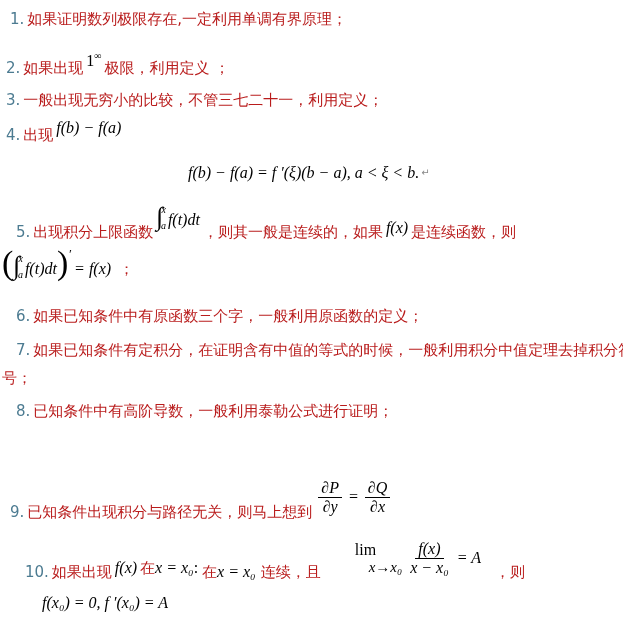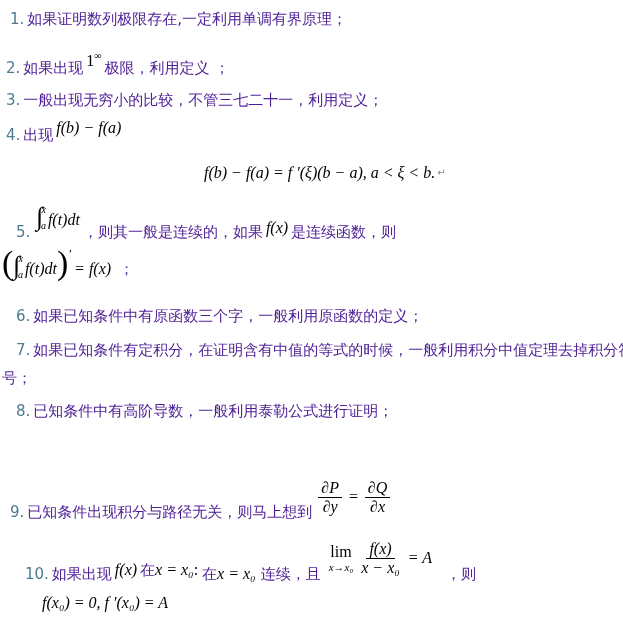--- a/index.html
+++ b/index.html
@@ -6,21 +6,21 @@
   body {
     width:623px; height:624px; background:#ffffff; overflow:hidden;
     font-family:"DejaVu Sans", sans-serif;
   }
   .page { position:relative; width:623px; height:624px; background:#ffffff; }
   .line {
     position:absolute; display:flex; align-items:baseline; white-space:nowrap;
     font-size:15px; line-height:1.3; color:#333333;
   }
   .num  { color:#4c7b91; margin-right:3px; }
-  .cn   { color:#4c1d95; }
+  .cn   { color:#b91c1c; }
   .math { font-family:"Liberation Serif","DejaVu Serif",serif; font-style:italic; color:#000000; font-size:16px; }
   .up   { font-style:normal; }
   
   .raise4  { position:relative; top:-4px; }
   .raise7  { position:relative; top:-7px; }
   .raise10 { position:relative; top:-10px; }
   .raise12 { position:relative; top:-12px; }
   
   .msup   { font-size:10px; position:relative; top:-7px; font-style:italic; }
   .intsup { font-size:10px; position:relative; top:-12px; margin-left:-2px; font-style:italic; }
@@ -32,21 +32,21 @@
   .frac { display:inline-flex; flex-direction:column; align-items:center;
           font-family:"Liberation Serif","DejaVu Serif",serif; font-style:italic;
           color:#000; font-size:16px; line-height:1.15; }
   .frac .fr-top { border-bottom:1px solid #000; padding:0 3px; }
   .frac .fr-bot { padding:0 3px; }
   .fracgrp { display:inline-flex; align-items:center; gap:6px; position:relative; top:-24px; margin-left:6px; }
   .limfrac { display:inline-flex; align-items:center; gap:5px; position:relative; top:-22px; margin-left:8px; }
   .limcol  { display:inline-flex; flex-direction:column; align-items:center; line-height:1;
              font-family:"Liberation Serif","DejaVu Serif",serif; color:#000; }
   .limcol .lim    { font-style:normal; font-size:16px; }
-  .limcol .limsub { font-style:italic; font-size:11px; margin-top:2px; }
+  .limcol .limsub { font-style:italic; font-size:15px; margin-top:2px;margin-left:40px; }
   .selfc { align-self:center; }
   .retmark { color:#888; font-size:10px; margin-left:2px; position:relative; top:-2px; }
   .gapl { margin-left:5px; }
   .gaps { margin:0 3px; }
 </style>
 </head>
 <body>
 
 <div class="page">
 
@@ -67,27 +67,28 @@
     <span class="num">3.</span>
     <span class="cn">一般出现无穷小的比较，不管三七二十一，利用定义；</span>
   </div>
 
   <div class="line" style="left:6px; top:125px;">
     <span class="num">4.</span>
     <span class="cn">出现</span>
     <span class="math raise7 gaps">f(b) − f(a)</span>
   </div>
 
-  <div class="line" style="left:204px; top:163px;">
+  <div class="line" style="left:188px; top:163px;">
     <span class="math">f(b) − f(a) = f ′(ξ)(b − a), a &lt; ξ &lt; b.</span>
     <span class="retmark">↵</span>
   </div>
 
   <div class="line" style="left:16px; top:216px;">
     <span class="num">5.</span>
+    <span class="cn">出现积分上限函数</span>
     <span class="math raise12 gaps"><span class="int">∫</span><span class="intsup">x</span><span class="intsub">a</span><span>f(t)dt</span></span>
     <span class="cn">，则其一般是连续的，如果</span>
     <span class="math raise4 gaps">f(x)</span>
     <span class="cn">是连续函数，则</span>
   </div>
 
   <div class="line" style="left:2px; top:248px;">
     <span class="math up bigparen">(</span>
     <span class="math"><span class="int">∫</span><span class="intsup">x</span><span class="intsub">a</span><span>f(t)dt</span></span>
     <span class="math up bigparen">)</span>

